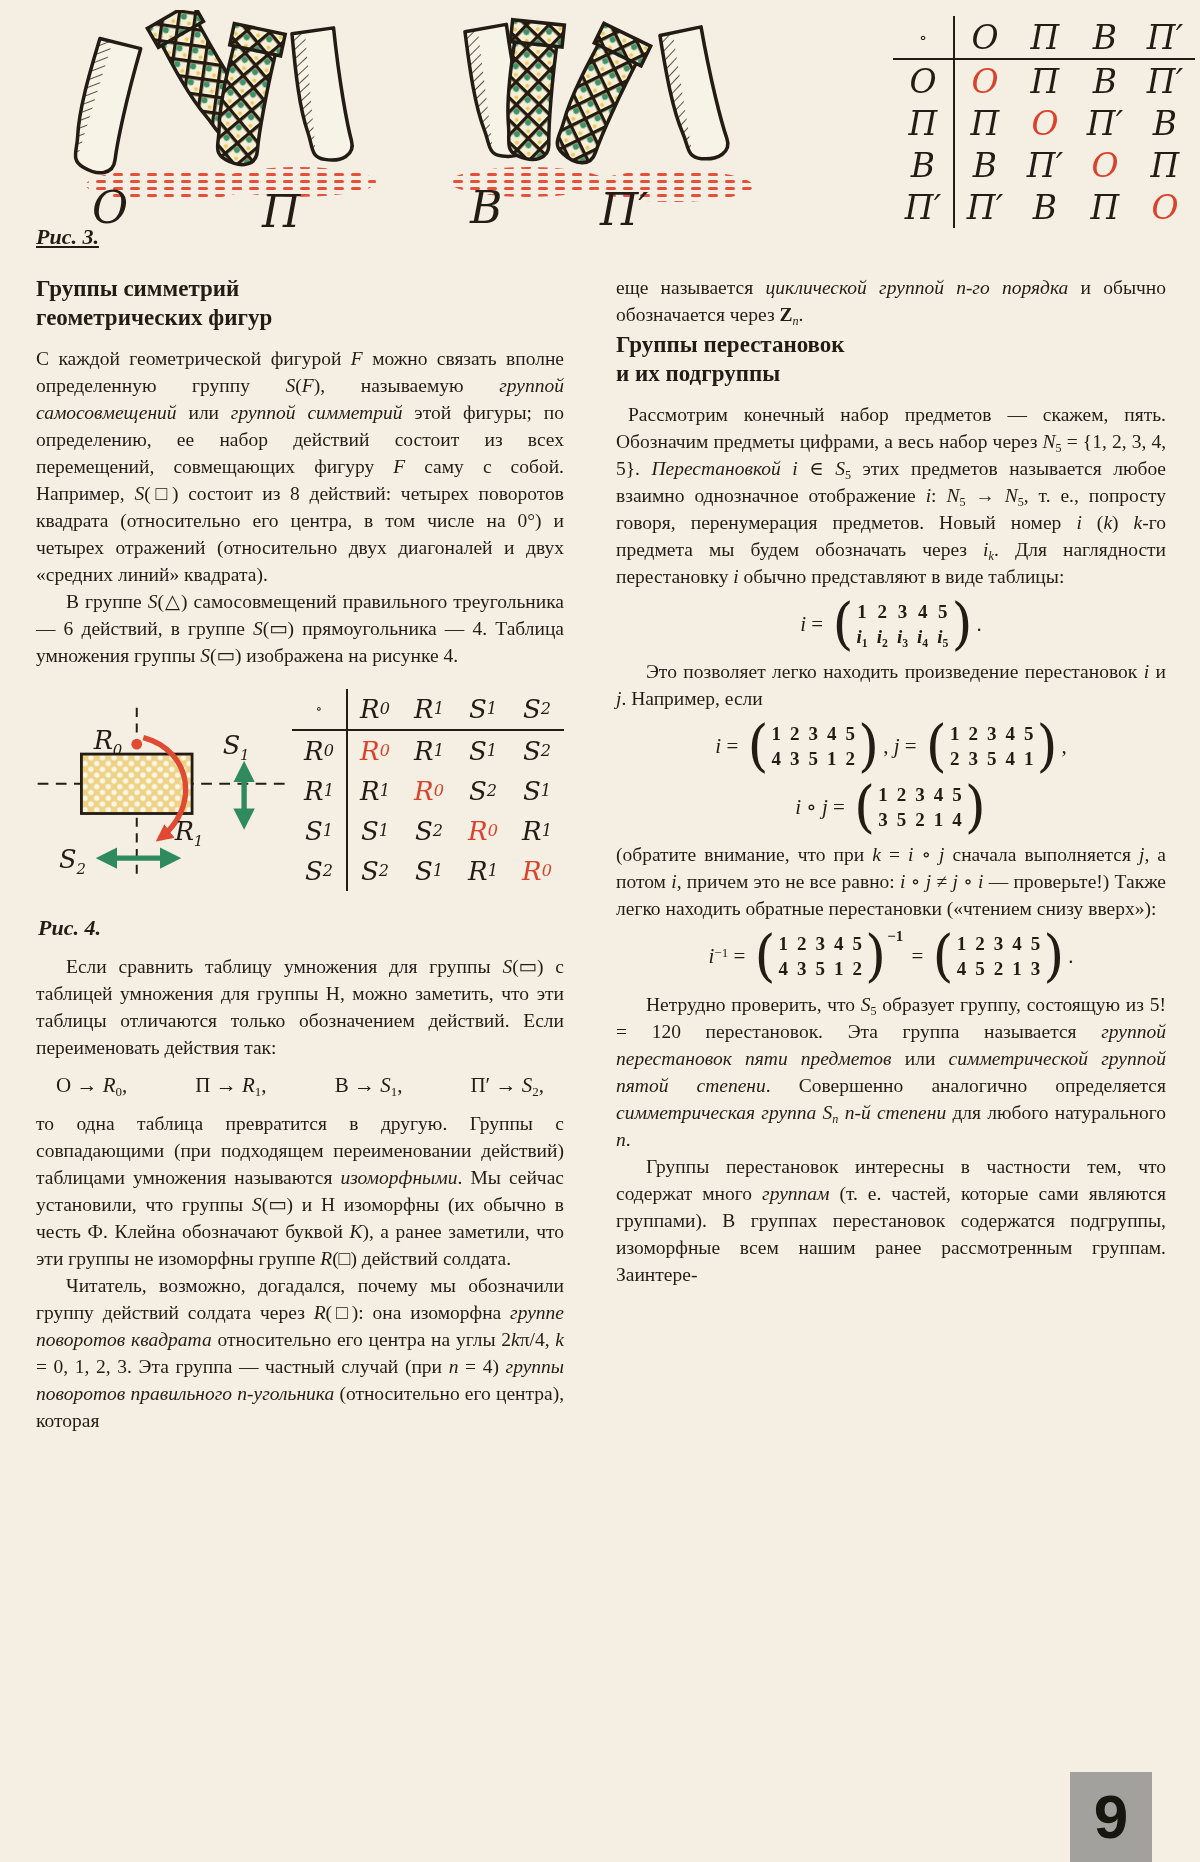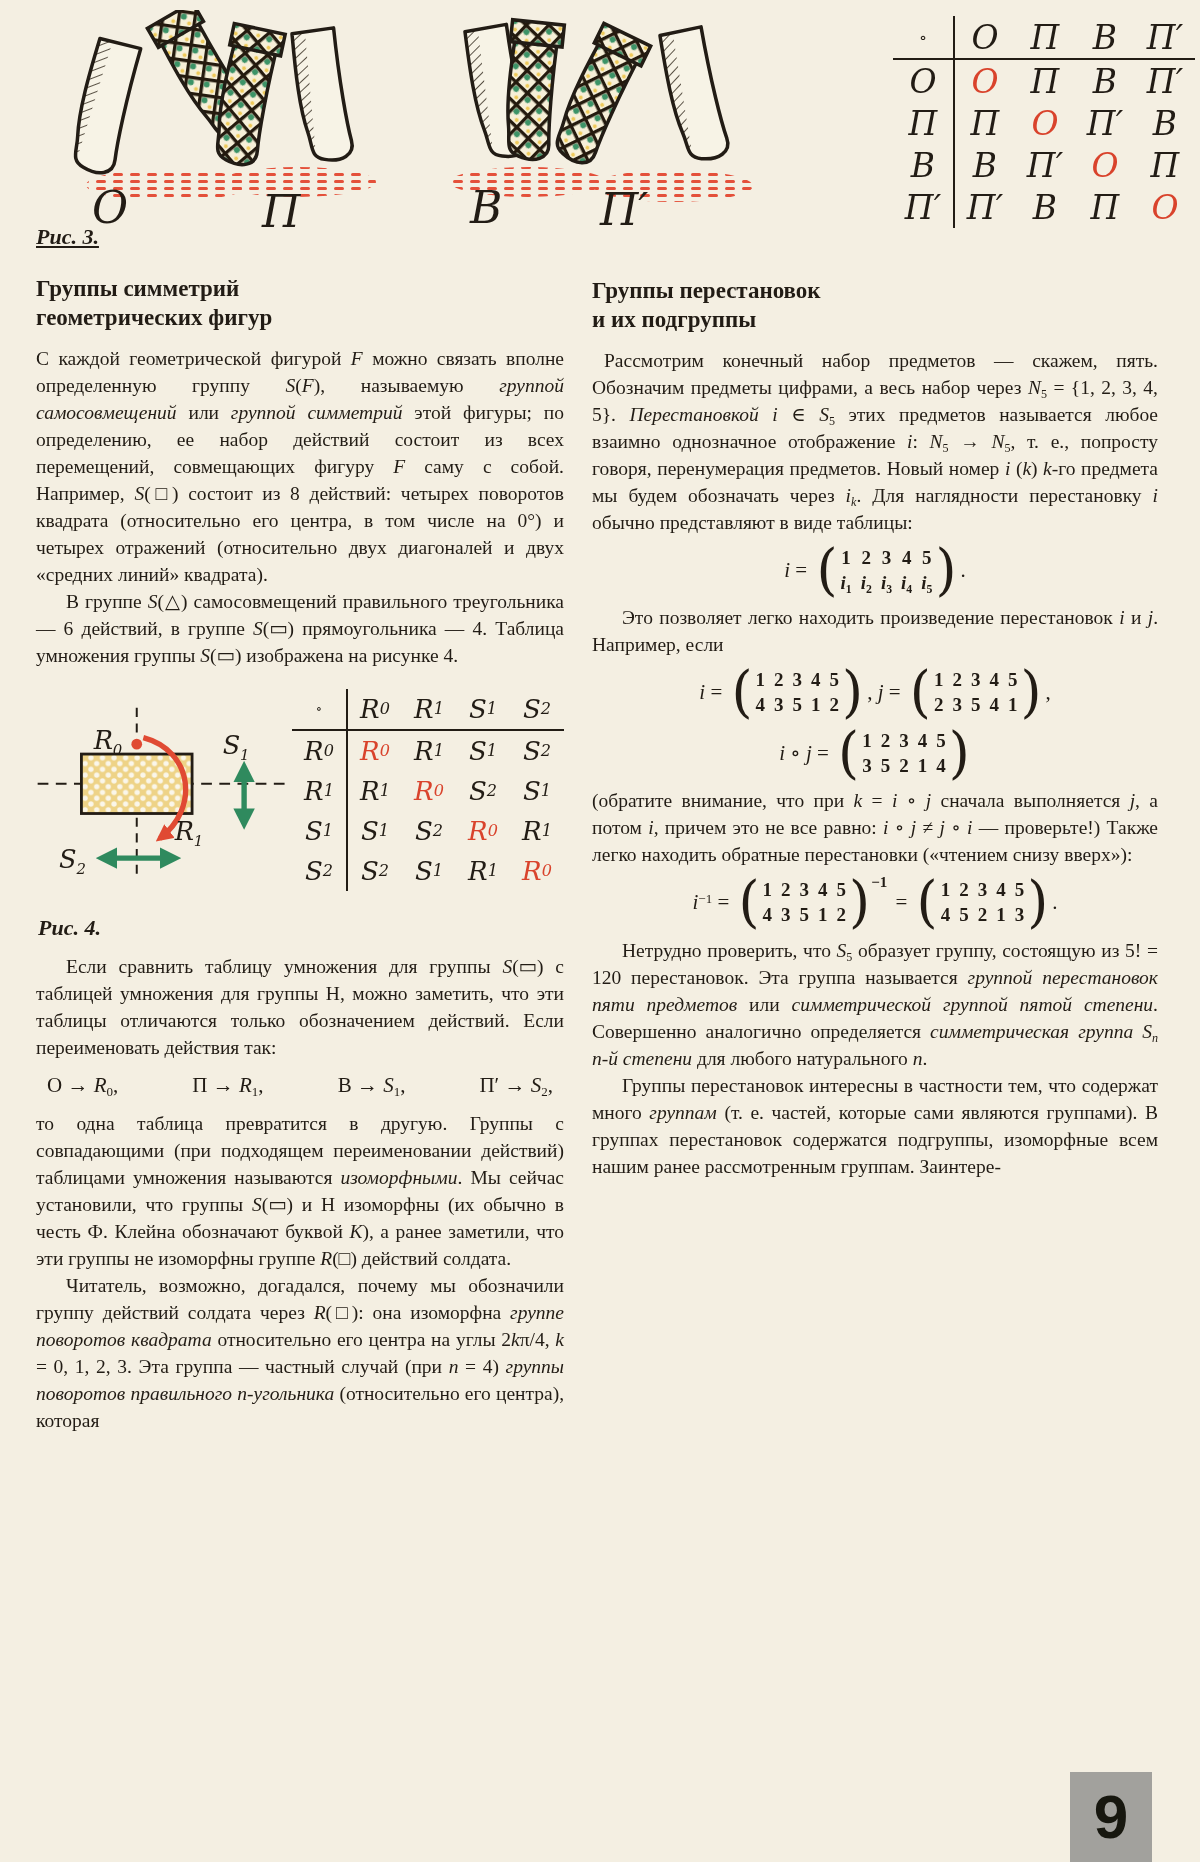--- a/index.html
+++ b/index.html
@@ -23,40 +23,40 @@
   #table-r4{font-size:26px;margin-left:auto;margin-top:6px;}
   #table-r4 .tc{height:40px;min-width:44px;}
   .s-sub{font-size:0.62em;vertical-align:-0.32em;line-height:0;}
   .s-sup{font-size:0.62em;vertical-align:0.5em;line-height:0;}
   .it{font-style:italic}.bd{font-weight:700}
   
   .caption{font-weight:700;font-style:italic;font-size:22px;}
   .cap3{position:absolute;left:36px;top:224px;text-decoration:underline;}
   .cap4{margin:4px 0 12px 2px;}
   
-  .cols{position:absolute;left:36px;top:274px;width:1130px;display:flex;gap:28px;}
+  .cols{position:absolute;left:36px;top:274px;width:1130px;display:flex;gap:52px;}
   .col-left{width:528px;}
   .col-right{width:566px;}
   h3{font-size:23px;font-weight:700;line-height:1.28;margin:0 0 12px 0;}
   .h-right{margin-top:2px;}
   .para{font-size:19.5px;line-height:27px;text-align:justify;margin:0;text-indent:30px;font-weight:500;}
   .noind{text-indent:0;}
   .smind{text-indent:12px;}
   
   .formula{display:flex;align-items:center;justify-content:center;gap:3px;
            font-size:21px;margin:8px 0;}
   .fpart{white-space:pre;}
   .matrix{display:inline-flex;align-items:center;}
   .paren{font-family:"DejaVu Serif",serif;font-size:54px;font-weight:400;line-height:0.9;
          transform:scaleY(1.05);padding:0 1px;}
   .mgrid{display:inline-grid;grid-auto-flow:row;column-gap:9px;row-gap:1px;padding:2px 2px;}
   .mc{text-align:center;font-weight:600;font-size:19px;line-height:1.25;}
   .msup{font-size:15px;position:relative;top:-20px;font-weight:600;}
   .rename{display:flex;justify-content:space-between;align-items:center;
-          padding:0 4px;margin:12px 7px;font-size:21px;}
+          padding:0 4px;margin:12px 16px;font-size:21px;}
   
   .pagebox{position:absolute;left:1070px;top:1772px;width:82px;height:90px;
            background:#a2a19d;display:flex;align-items:center;justify-content:center;}
   .pagebox span{font-family:"Liberation Sans","DejaVu Sans",sans-serif;
            font-size:62px;font-weight:700;color:#17170f;line-height:1;}
   svg text.figlabel{font-family:"DejaVu Serif",serif;font-style:italic;font-size:31px;fill:#221c15;}
   svg text.figsub{font-family:"DejaVu Serif",serif;font-style:italic;font-size:18px;fill:#221c15;}
 </style>
 </head>
 <body>
@@ -341,20 +341,21 @@
         <span><span>О → </span><span class="it">R</span><span class="s-sub">0</span><span>,</span></span>
         <span><span>П → </span><span class="it">R</span><span class="s-sub">1</span><span>,</span></span>
         <span><span>В → </span><span class="it">S</span><span class="s-sub">1</span><span>,</span></span>
         <span><span>П′ → </span><span class="it">S</span><span class="s-sub">2</span><span>,</span></span>
       </div>
       <p class="para noind"><span>то одна таблица превратится в другую. Группы с совпадающими (при подходящем переименовании действий) таблицами умножения называются </span><span class="it">изоморфными</span><span>. Мы сейчас установили, что группы </span><span class="it">S</span><span>(▭) и Н изоморфны (их обычно в честь Ф. Клейна обозначают буквой </span><span class="it">K</span><span>), а ранее заметили, что эти группы не изоморфны группе </span><span class="it">R</span><span>(□) действий солдата.</span></p>
       <p class="para"><span>Читатель, возможно, догадался, почему мы обозначили группу действий солдата через </span><span class="it">R</span><span>(□): она изоморфна </span><span class="it">группе поворотов квадрата</span><span> относительно его центра на углы 2</span><span class="it">k</span><span>π/4, </span><span class="it">k</span><span> = 0, 1, 2, 3. Эта группа — частный случай (при </span><span class="it">n</span><span> = 4) </span><span class="it">группы поворотов правильного n-угольника</span><span> (относительно его центра), которая</span></p>
     </div>
 
     <div class="col-right">
+      <p class="para noind"><span>еще называется </span><span class="it">циклической группой n-го порядка</span><span> и обычно обозначается через </span><span class="bd">Z</span><span class="s-sub it">n</span><span>.</span></p>
       <h3 class="h-right">
         <span>Группы перестановок</span><br>
         <span>и их подгруппы</span>
       </h3>
       <p class="para smind"><span>Рассмотрим конечный набор предметов — скажем, пять. Обозначим предметы цифрами, а весь набор через </span><span class="it">N</span><span class="s-sub">5</span><span> = {1, 2, 3, 4, 5}. </span><span class="it">Перестановкой i</span><span> ∈ </span><span class="it">S</span><span class="s-sub">5</span><span> этих предметов называется любое взаимно однозначное отображение </span><span class="it">i</span><span>: </span><span class="it">N</span><span class="s-sub">5</span><span> → </span><span class="it">N</span><span class="s-sub">5</span><span>, т. е., попросту говоря, перенумерация предметов. Новый номер </span><span class="it">i</span><span> (</span><span class="it">k</span><span>) </span><span class="it">k</span><span>-го предмета мы будем обозначать через </span><span class="it">i</span><span class="s-sub it">k</span><span>. Для наглядности перестановку </span><span class="it">i</span><span> обычно представляют в виде таблицы:</span></p>
 
       <div class="formula">
         <span class="fpart"><span class="it">i</span><span> = </span></span>
         <span class="matrix">
             <span class="paren">(</span>

